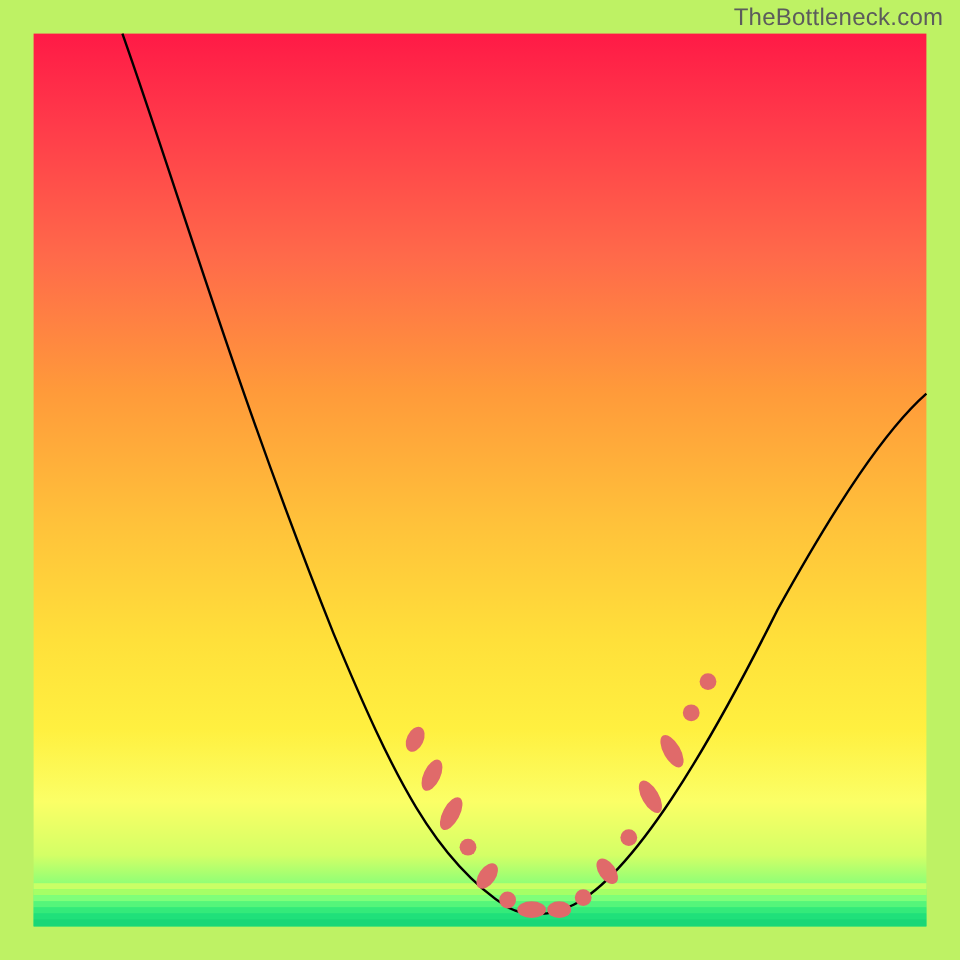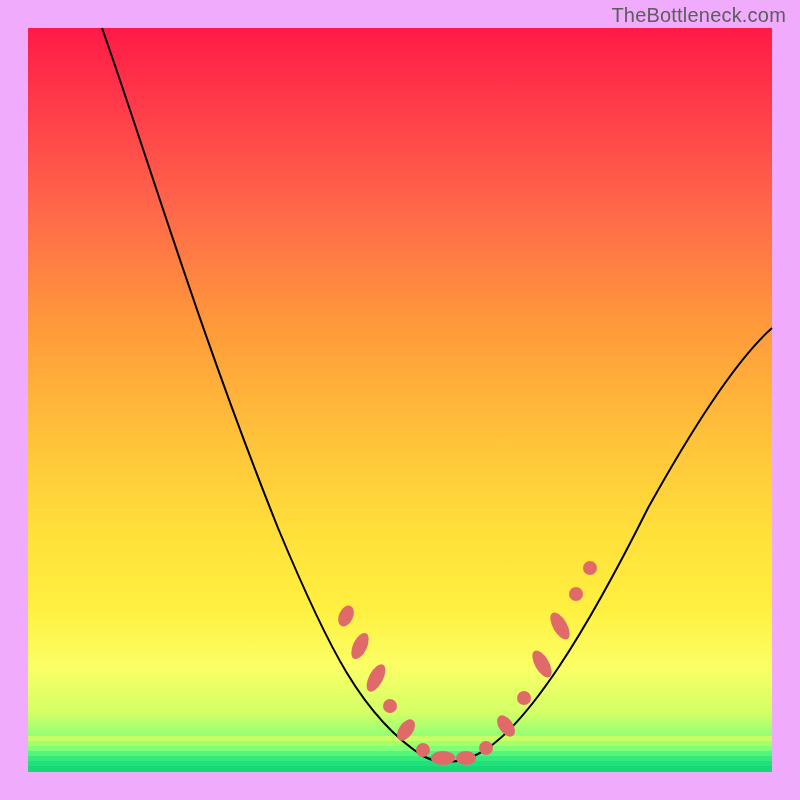--- a/index.html
+++ b/index.html
@@ -8,21 +8,21 @@
     width: 800px;
     height: 800px;
     background: #000;
     overflow: hidden;
     font-family: Arial, Helvetica, sans-serif;
   }
   .stage {
     position: relative;
     width: 800px;
     height: 800px;
-    background: #f0abfc;
+    background: #bef264;
     text-align: center;
   }
   .plot-area {
     position: absolute;
     left: 28px;
     top: 28px;
     width: 744px;
     height: 744px;
     background: linear-gradient(to bottom,
       #ff1a46 0%,

